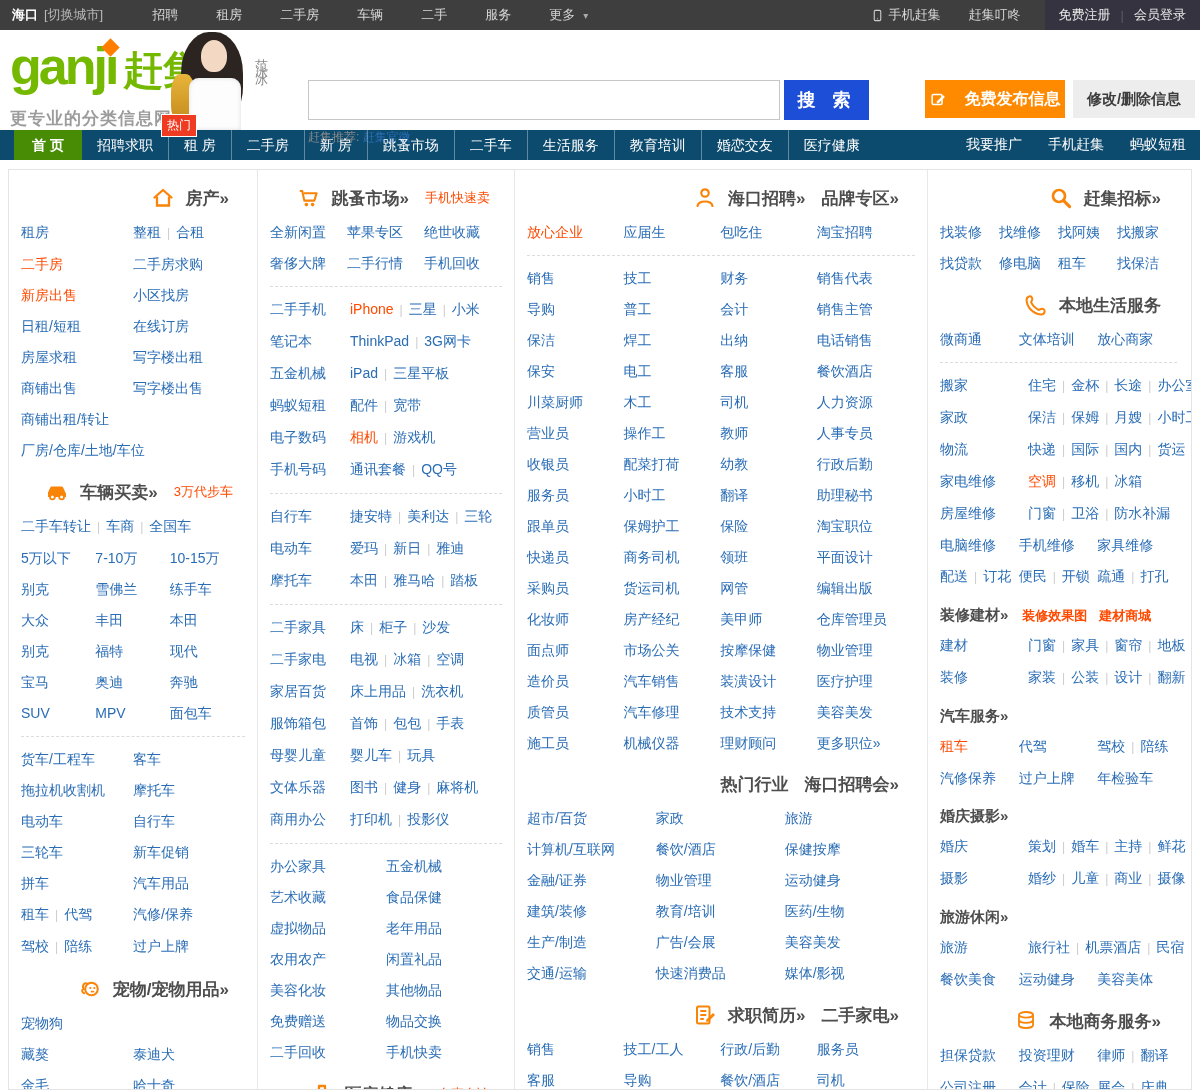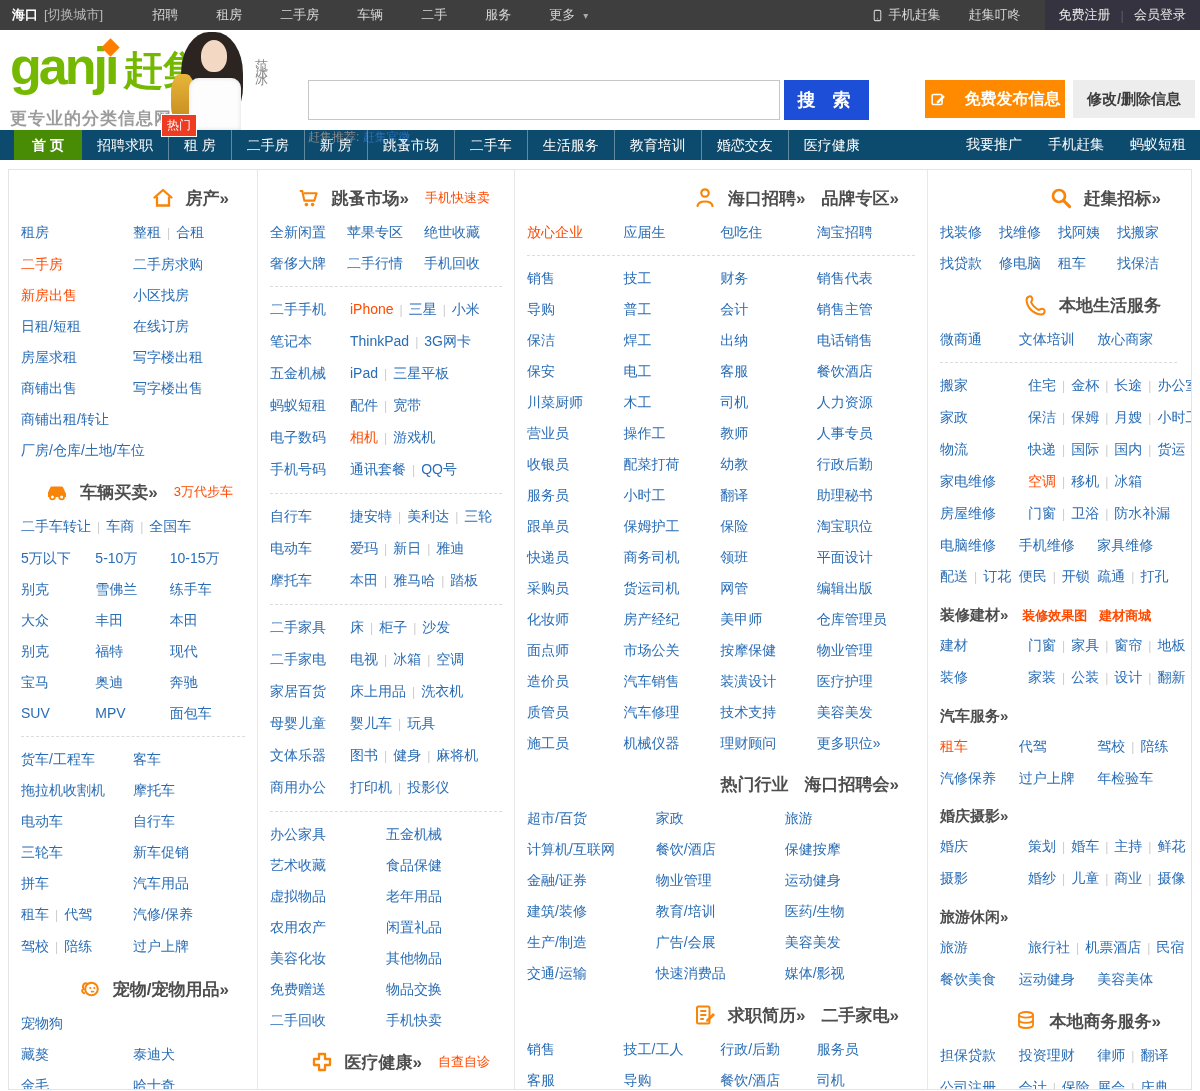--- a/index.html
+++ b/index.html
@@ -222,21 +222,21 @@
               <svg viewBox="0 0 24 24">
                 <path d="M3 17 v-4.5 l2.3-5 a1.6 1.6 0 0 1 1.4-1 h10 a1.6 1.6 0 0 1 1.3 .8 L20.6 13 H21 v4 z" fill="#f88408"></path>
                 <circle cx="7.4" cy="17" r="2.4" fill="#fff" stroke="#f88408" stroke-width="1.8"></circle>
                 <circle cx="16.6" cy="17" r="2.4" fill="#fff" stroke="#f88408" stroke-width="1.8"></circle>
               </svg>
             </span>
             <span class="sec-title">车辆买卖»</span>
             <a class="lnk red extra">3万代步车</a>
           </div>
           <div class="r full"><span class="c"><a class="lnk">二手车转让</a><span class="pipe">|</span><a class="lnk">车商</a><span class="pipe">|</span><a class="lnk">全国车</a></span></div>
-          <div class="r g3"><span class="c"><a class="lnk">5万以下</a></span><span class="c"><a class="lnk">5-10万</a></span><span class="c"><a class="lnk">10-15万</a></span></div>
+          <div class="r g3"><span class="c"><a class="lnk">5万以下</a></span><span class="c"><a class="lnk">7-10万</a></span><span class="c"><a class="lnk">10-15万</a></span></div>
           <div class="r g3"><span class="c"><a class="lnk">别克</a></span><span class="c"><a class="lnk">雪佛兰</a></span><span class="c"><a class="lnk">练手车</a></span></div>
           <div class="r g3"><span class="c"><a class="lnk">大众</a></span><span class="c"><a class="lnk">丰田</a></span><span class="c"><a class="lnk">本田</a></span></div>
           <div class="r g3"><span class="c"><a class="lnk">别克</a></span><span class="c"><a class="lnk">福特</a></span><span class="c"><a class="lnk">现代</a></span></div>
           <div class="r g3"><span class="c"><a class="lnk">宝马</a></span><span class="c"><a class="lnk">奥迪</a></span><span class="c"><a class="lnk">奔驰</a></span></div>
           <div class="r g3"><span class="c"><a class="lnk">SUV</a></span><span class="c"><a class="lnk">MPV</a></span><span class="c"><a class="lnk">面包车</a></span></div>
           <div class="dashed"></div>
           <div class="r g2"><span class="c"><a class="lnk">货车/工程车</a></span><span class="c"><a class="lnk">客车</a></span></div>
           <div class="r g2"><span class="c"><a class="lnk">拖拉机收割机</a></span><span class="c"><a class="lnk">摩托车</a></span></div>
           <div class="r g2"><span class="c"><a class="lnk">电动车</a></span><span class="c"><a class="lnk">自行车</a></span></div>
           <div class="r g2"><span class="c"><a class="lnk">三轮车</a></span><span class="c"><a class="lnk">新车促销</a></span></div>
@@ -285,20 +285,21 @@
           <div class="r lead"><span class="c"><a class="lnk">电子数码</a></span><span class="c"><a class="lnk red">相机</a><span class="pipe">|</span><a class="lnk">游戏机</a></span></div>
           <div class="r lead"><span class="c"><a class="lnk">手机号码</a></span><span class="c"><a class="lnk">通讯套餐</a><span class="pipe">|</span><a class="lnk">QQ号</a></span></div>
           <div class="dashed"></div>
           <div class="r lead"><span class="c"><a class="lnk">自行车</a></span><span class="c"><a class="lnk">捷安特</a><span class="pipe">|</span><a class="lnk">美利达</a><span class="pipe">|</span><a class="lnk">三轮</a></span></div>
           <div class="r lead"><span class="c"><a class="lnk">电动车</a></span><span class="c"><a class="lnk">爱玛</a><span class="pipe">|</span><a class="lnk">新日</a><span class="pipe">|</span><a class="lnk">雅迪</a></span></div>
           <div class="r lead"><span class="c"><a class="lnk">摩托车</a></span><span class="c"><a class="lnk">本田</a><span class="pipe">|</span><a class="lnk">雅马哈</a><span class="pipe">|</span><a class="lnk">踏板</a></span></div>
           <div class="dashed"></div>
           <div class="r lead"><span class="c"><a class="lnk">二手家具</a></span><span class="c"><a class="lnk">床</a><span class="pipe">|</span><a class="lnk">柜子</a><span class="pipe">|</span><a class="lnk">沙发</a></span></div>
           <div class="r lead"><span class="c"><a class="lnk">二手家电</a></span><span class="c"><a class="lnk">电视</a><span class="pipe">|</span><a class="lnk">冰箱</a><span class="pipe">|</span><a class="lnk">空调</a></span></div>
           <div class="r lead"><span class="c"><a class="lnk">家居百货</a></span><span class="c"><a class="lnk">床上用品</a><span class="pipe">|</span><a class="lnk">洗衣机</a></span></div>
+          <div class="r lead"><span class="c"><a class="lnk">服饰箱包</a></span><span class="c"><a class="lnk">首饰</a><span class="pipe">|</span><a class="lnk">包包</a><span class="pipe">|</span><a class="lnk">手表</a></span></div>
           <div class="r lead"><span class="c"><a class="lnk">母婴儿童</a></span><span class="c"><a class="lnk">婴儿车</a><span class="pipe">|</span><a class="lnk">玩具</a></span></div>
           <div class="r lead"><span class="c"><a class="lnk">文体乐器</a></span><span class="c"><a class="lnk">图书</a><span class="pipe">|</span><a class="lnk">健身</a><span class="pipe">|</span><a class="lnk">麻将机</a></span></div>
           <div class="r lead"><span class="c"><a class="lnk">商用办公</a></span><span class="c"><a class="lnk">打印机</a><span class="pipe">|</span><a class="lnk">投影仪</a></span></div>
           <div class="dashed"></div>
           <div class="r g2"><span class="c"><a class="lnk">办公家具</a></span><span class="c"><a class="lnk">五金机械</a></span></div>
           <div class="r g2"><span class="c"><a class="lnk">艺术收藏</a></span><span class="c"><a class="lnk">食品保健</a></span></div>
           <div class="r g2"><span class="c"><a class="lnk">虚拟物品</a></span><span class="c"><a class="lnk">老年用品</a></span></div>
           <div class="r g2"><span class="c"><a class="lnk">农用农产</a></span><span class="c"><a class="lnk">闲置礼品</a></span></div>
           <div class="r g2"><span class="c"><a class="lnk">美容化妆</a></span><span class="c"><a class="lnk">其他物品</a></span></div>
           <div class="r g2"><span class="c"><a class="lnk">免费赠送</a></span><span class="c"><a class="lnk">物品交换</a></span></div>

